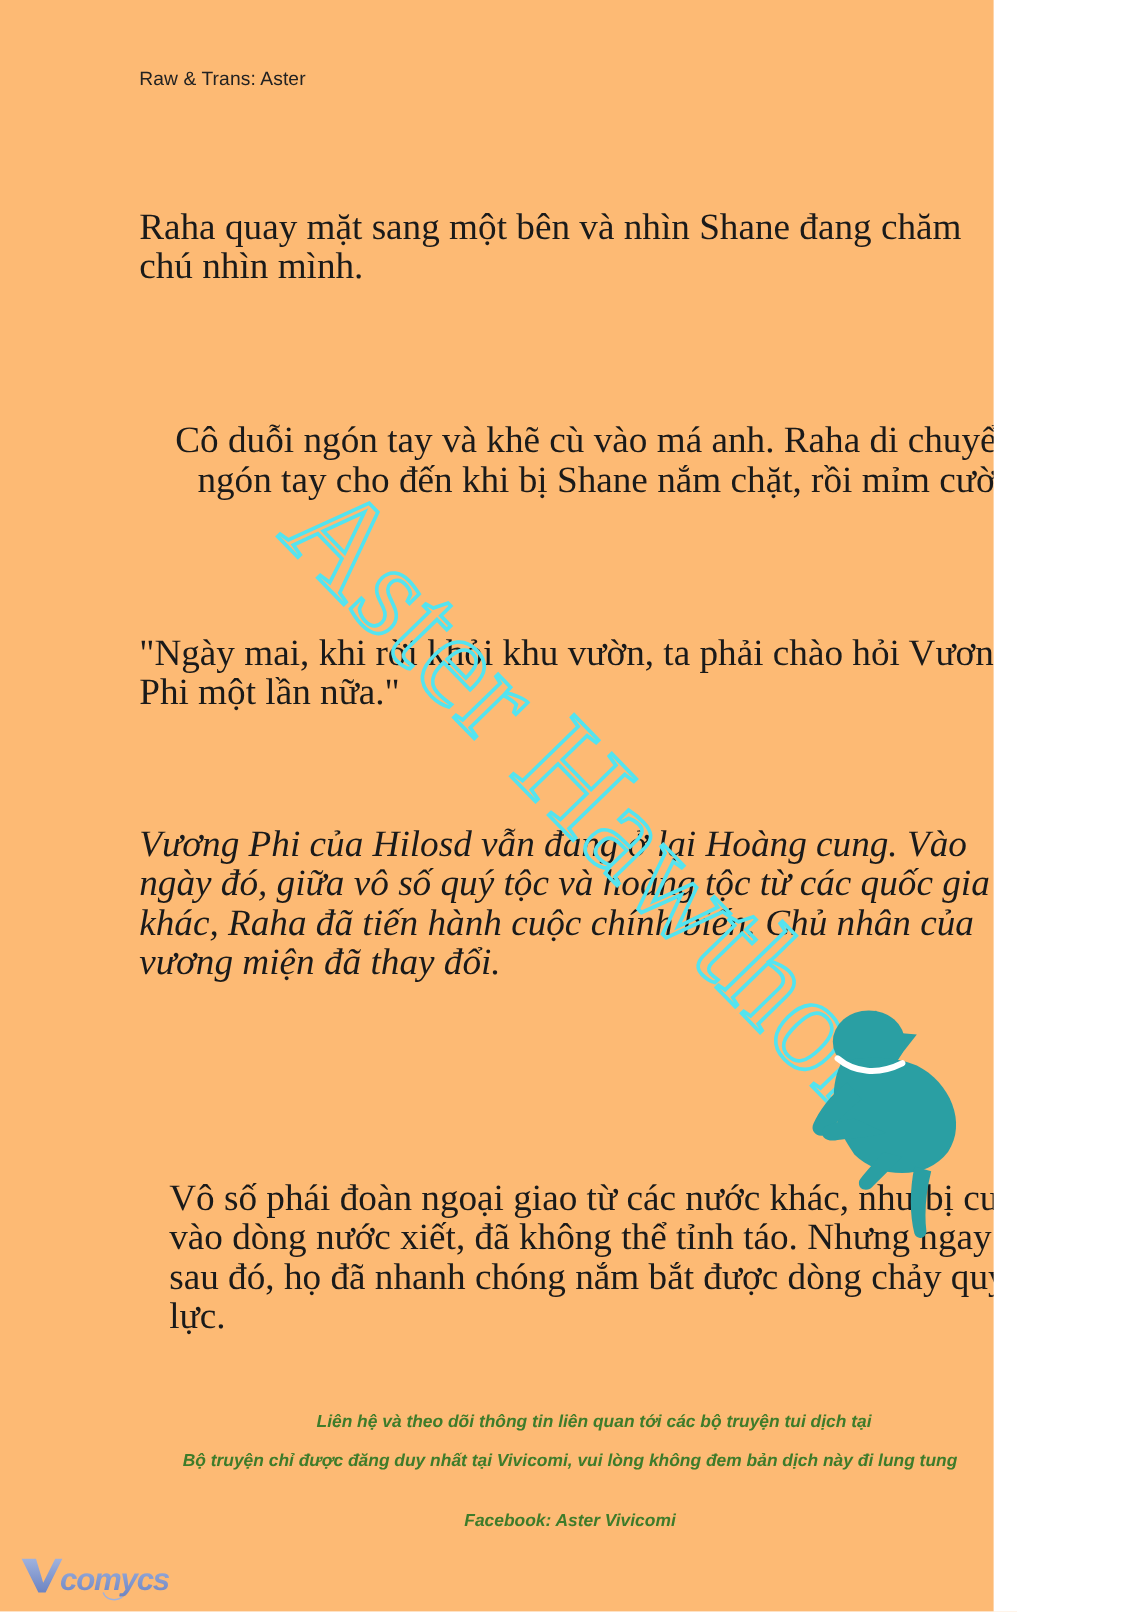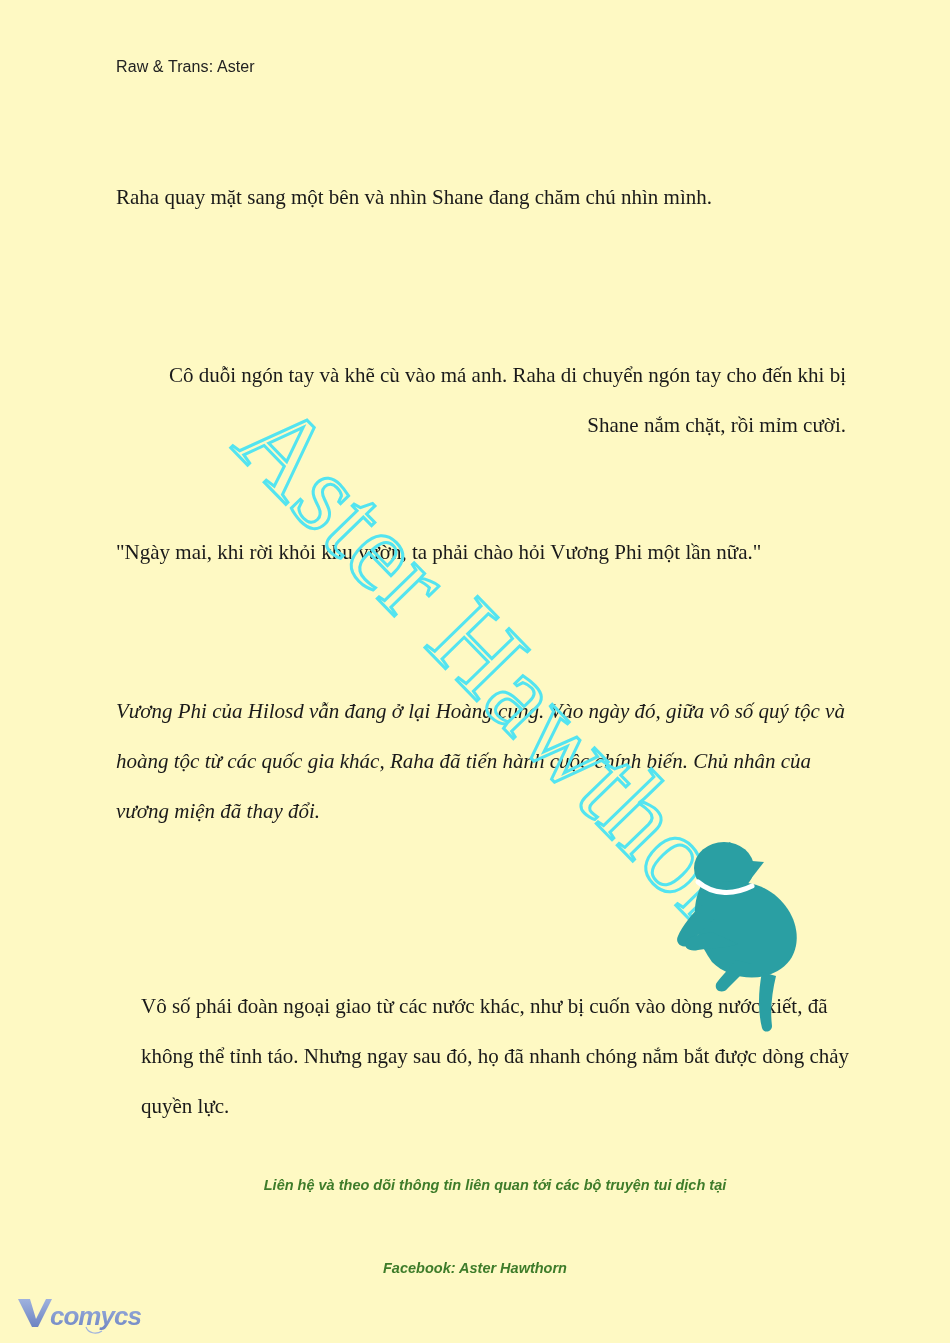--- a/index.html
+++ b/index.html
@@ -2,41 +2,41 @@
 <html><head>
   <meta charset="utf-8">
   <style>
     html, body {
       margin: 0;
       padding: 0;
       background: #ffffff;
     }
     .page {
       position: relative;
-      width: 950px;
+      width: 828px;
       height: 1343px;
-      background: #fef9c3;
+      background: #fdba74;
       overflow: hidden;
     }
     .header-credit {
       position: absolute;
       left: 116px;
       top: 58px;
       font-family: "Liberation Sans", sans-serif;
       font-size: 16px;
       color: #222222;
       letter-spacing: 0.1px;
     }
     .body-text {
       position: absolute;
       left: 116px;
       width: 730px;
       font-family: "Liberation Serif", serif;
-      font-size: 21px;
-      line-height: 50px;
+      font-size: 31px;
+      line-height: 33px;
       color: #1a1a1a;
       margin: 0;
       z-index: 1;
     }
     .p1 { top: 172px; }
     .p2 { top: 350px; text-align: right; }
     .p3 { top: 527px; }
     .p4 { top: 686px; font-style: italic; }
     .p5 { top: 981px; margin-left: 25px; }
 
@@ -119,22 +119,23 @@
       <path d="M40 100 C30 102 18 104 14 108 C10 116 18 120 26 118 C40 116 56 116 66 112 Z"></path>
 
       <path d="M64 128 C56 138 46 148 44 152 C42 160 52 162 56 156 C64 148 72 140 80 132 Z"></path>
 
       <path d="M90 140 C86 160 86 180 90 196 C92 202 100 200 100 194 C98 178 100 160 104 144 Z"></path>
     </g>
 
     <path d="M26 50 C40 62 60 64 80 54" stroke="#ffffff" stroke-width="5" fill="none" stroke-linecap="round"></path>
   </svg>
 
+  <div class="footer f1">Bộ truyện chỉ được đăng duy nhất tại Vivicomi, vui lòng không đem bản dịch này đi lung tung</div>
   <div class="footer f2">Liên hệ và theo dõi thông tin liên quan tới các bộ truyện tui dịch tại</div>
-  <div class="footer f3">Facebook: Aster Hawthorn</div>
+  <div class="footer f3">Facebook: Aster Vivicomi</div>
 
   <svg class="logo" viewBox="0 0 130 44">
     <defs>
       <linearGradient id="lg" x1="0" y1="0" x2="0" y2="1">
         <stop offset="0" stop-color="#9fb2de"></stop>
         <stop offset="1" stop-color="#6d84c2"></stop>
       </linearGradient>
     </defs>
     <path d="M2 6 L14 6 L20 26 L30 6 L36 6 L22 34 L16 34 Z" fill="url(#lg)"></path>
     <text x="34" y="32" font-family="Liberation Sans, sans-serif" font-style="italic" font-weight="bold" font-size="26" fill="url(#lg)" letter-spacing="-1">comycs</text>

